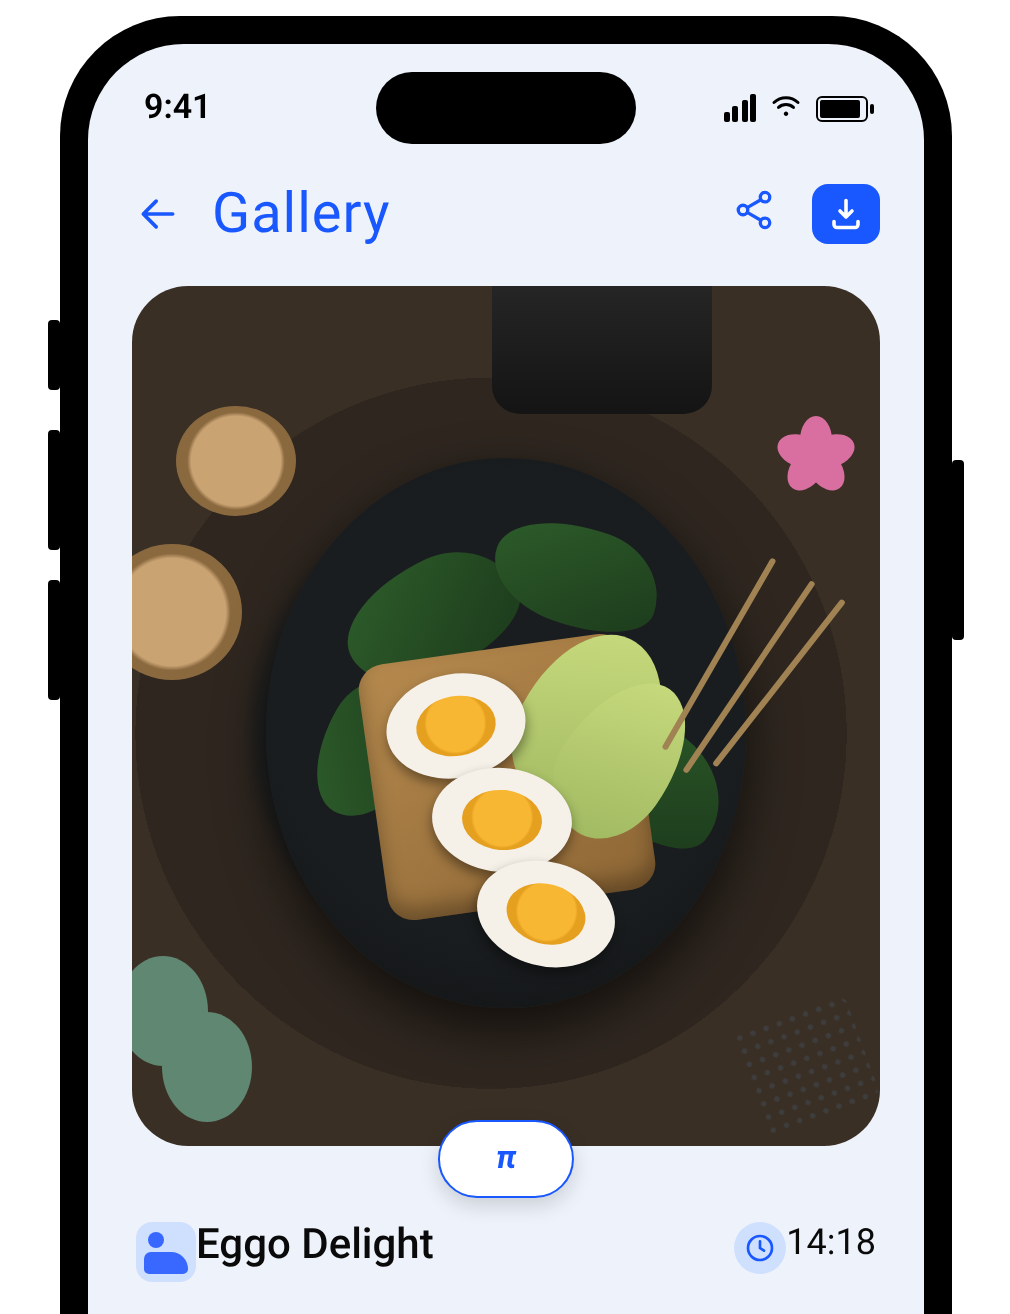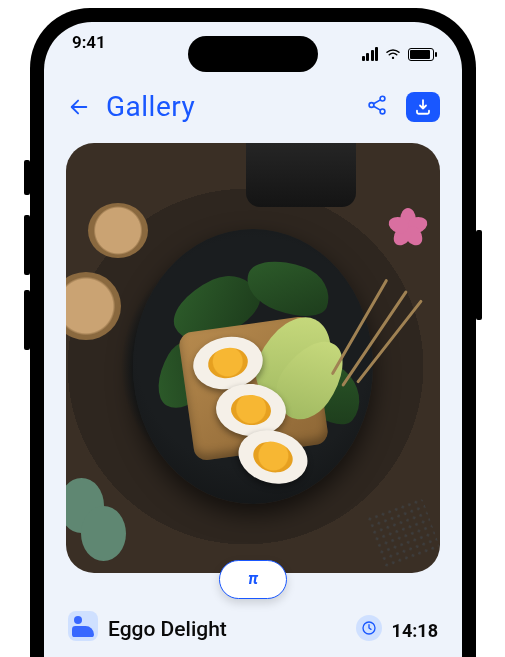--- a/index.html
+++ b/index.html
@@ -45,20 +45,21 @@
     transform: translateX(-50%);
     width: 130px;
     height: 36px;
     background: #000;
     border-radius: 20px;
     z-index: 10;
   }
   .status-bar {
     height: 54px;
     display: flex;
+    align-items: center;
     justify-content: space-between;
     padding: 0 28px;
     padding-top: 10px;
     font-weight: 600;
     font-size: 17px;
     color: #000;
   }
   .status-right { display: flex; gap: 6px; align-items: center; }
   .cell-bars { display: inline-flex; align-items: flex-end; gap: 1.5px; }
   .cell-bars span { width: 3px; background: #000; border-radius: 1px; }
@@ -191,32 +192,32 @@
     border:1.5px solid #1957ff;
     border-radius: 30px;
     padding: 8px 28px 10px 28px;
     text-align:center;
     box-shadow: 0 4px 10px rgba(0,0,0,.15);
   }
   .chip-label { color:#1957ff; font-size:15px; font-weight:500; display:flex;align-items:center;justify-content:center;gap:5px;}
   .chip-value { color:#111; font-size:18px; font-weight:700; letter-spacing:.5px;}
   .pi-icon{font-weight:700;font-style:italic;font-size:16px;color:#1957ff;}
   .detail-row {
-    display:flex; align-items:flex-end; margin-top:38px; padding: 0 2px;
-    gap:10px;
+    display:flex; align-items:flex-start; margin-top:38px; padding: 0 2px;
+    gap:0;
   }
   .thumb {
     width:30px;height:30px;border-radius:8px;background:#cfe0ff;position:relative;
   }
   .thumb::before{content:"";position:absolute;left:6px;top:5px;width:8px;height:8px;background:#3868ff;border-radius:50%;}
   .thumb::after{content:"";position:absolute;left:4px;bottom:4px;right:4px;height:11px;background:#3868ff;border-radius:4px 10px 3px 3px;}
   .dish-name{font-size:21px;font-weight:500;color:#0a0a0a;flex:1;}
   .clock-badge{width:26px;height:26px;border-radius:50%;background:#cfe0ff;display:flex;align-items:center;justify-content:center;}
   .clock-badge svg{stroke:#1957ff;}
-  .time-text{font-size:18px;font-weight:700;color:#0a0a0a;}
+  .time-text{font-size:18px;font-weight:400;color:#0a0a0a;}
 </style>
 </head>
 <body>
 
 <div class="side-button side-left-1"></div>
 <div class="side-button side-left-2"></div>
 <div class="side-button side-left-3"></div>
 <div class="side-button side-right"></div>
 
 <div class="phone-frame">

